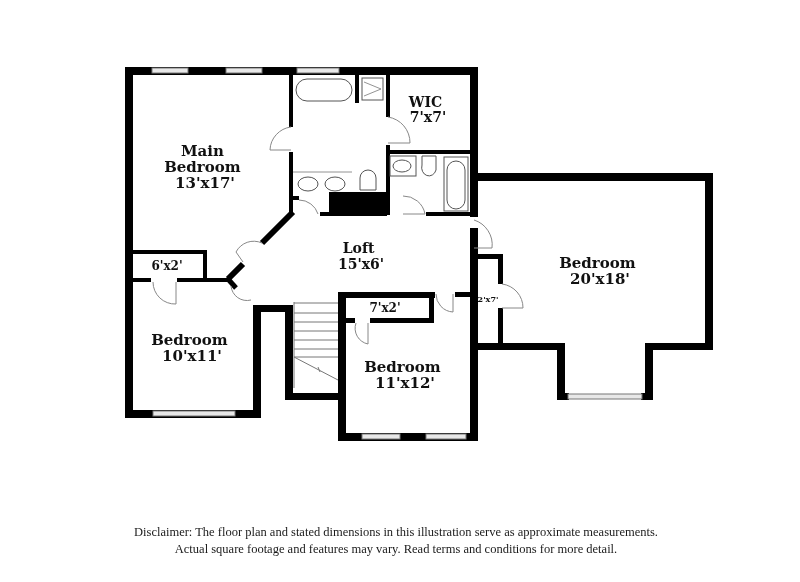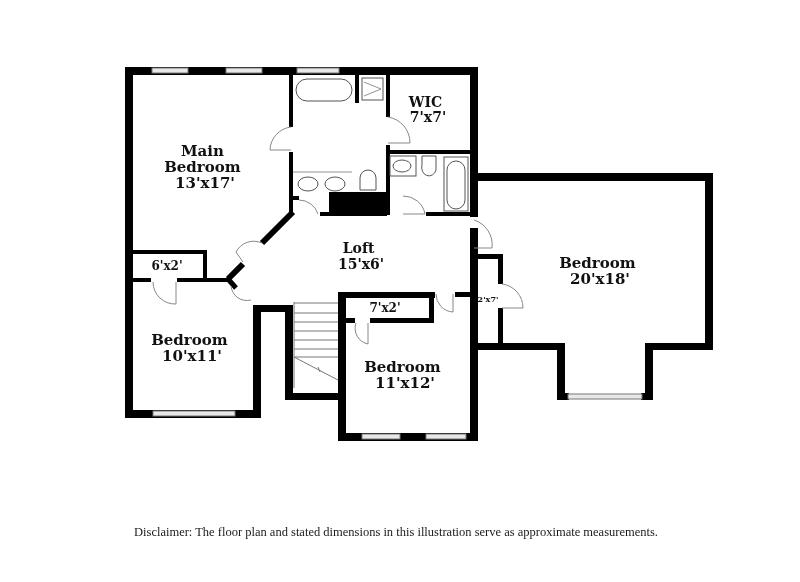--- a/index.html
+++ b/index.html
@@ -190,13 +190,14 @@
     <text class="room-label" x="488" y="302" font-size="8">2'x7'</text>
     <text class="room-label" x="600" y="268" font-size="15">
       <tspan x="600" dy="0">Bedroom</tspan>
       <tspan x="600" dy="16">20'x18'</tspan>
     </text>
   </g>
 </svg>
 
 <div class="disclaimer" style="top:524px;">
   <div>Disclaimer: The floor plan and stated dimensions in this illustration serve as approximate measurements.</div>
+  <div>Actual square footage and features may vary. Read terms and conditions for more detail.</div>
 </div>
 
 </body></html>

